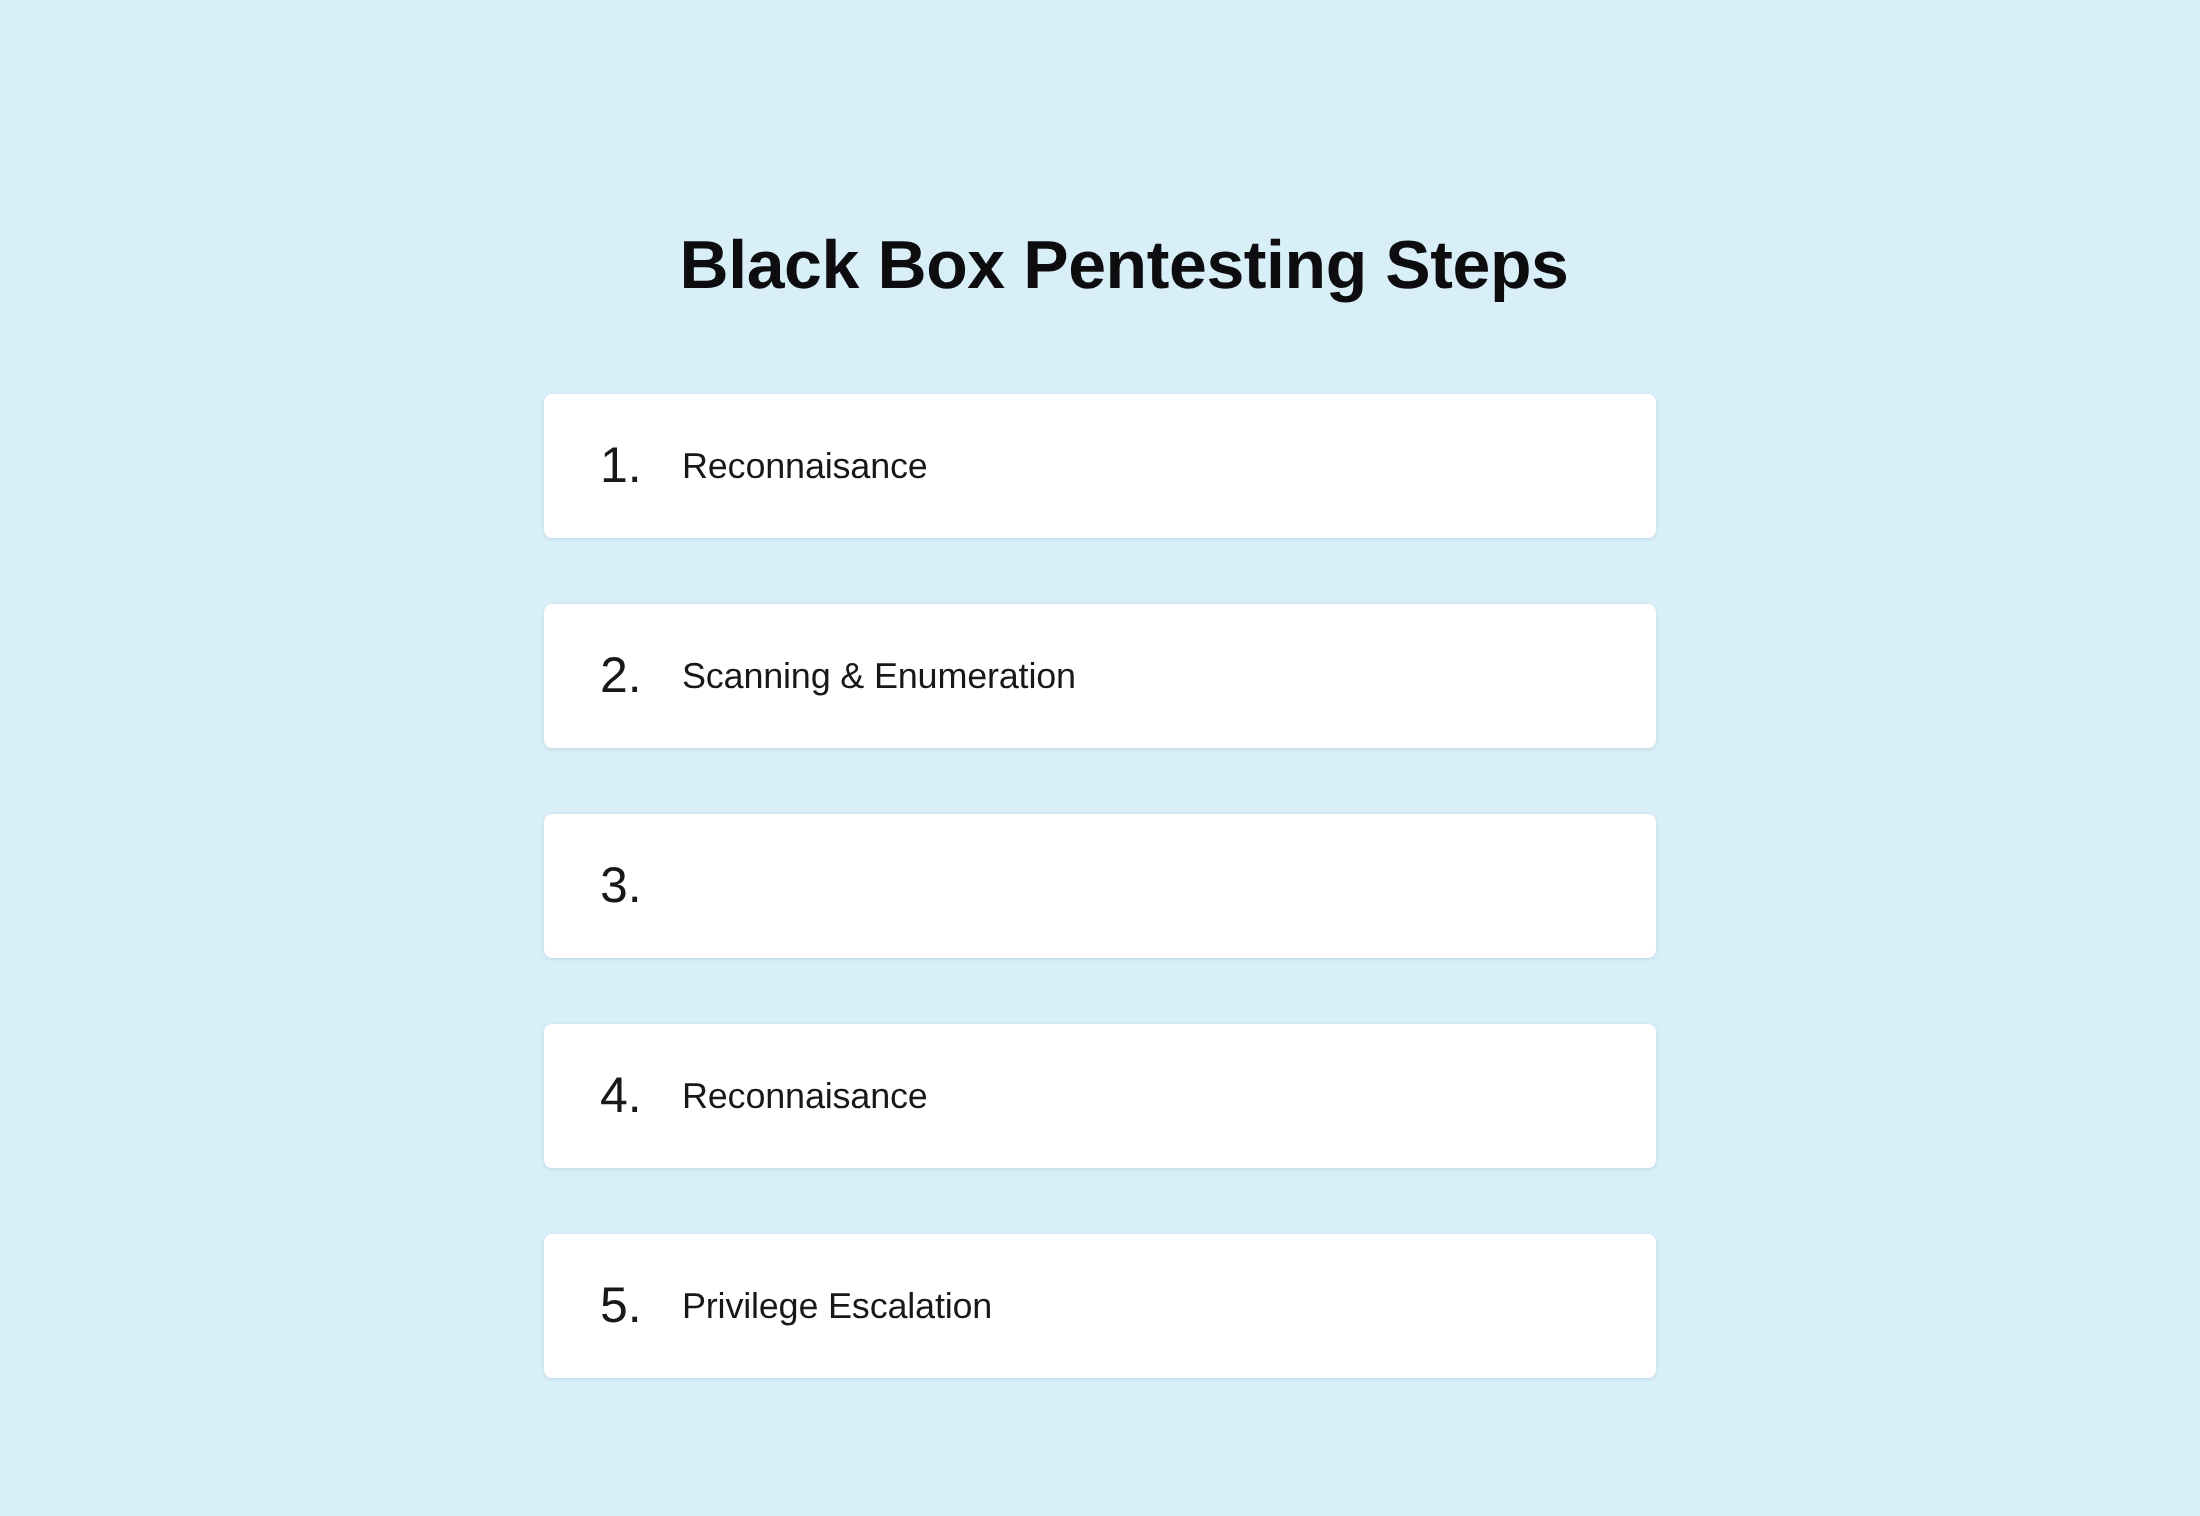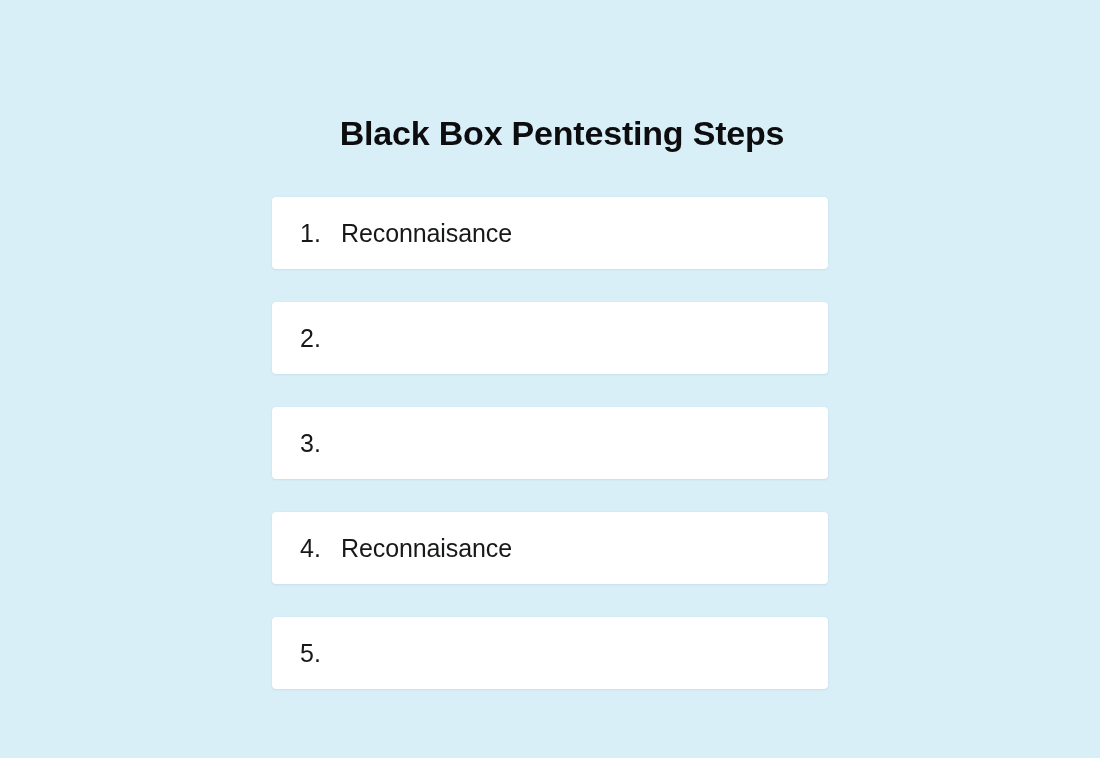--- a/index.html
+++ b/index.html
@@ -67,21 +67,21 @@
   .step-number {
     font-size: 25px;
     font-weight: 400;
     color: #17181a;
     line-height: 30px;
     min-width: 41px;
     flex: 0 0 auto;
   }
 
   .step-label {
-    font-size: 25px;
+    font-size: 18px;
     font-weight: 400;
     color: #17181a;
     line-height: 30px;
     letter-spacing: -0.1px;
     white-space: nowrap;
   }
 </style>
 </head>
 <body>
 
@@ -91,29 +91,31 @@
 
   <ul class="steps-list">
 
     <li class="step-card">
       <span class="step-number">1.</span>
       <span class="step-label">Reconnaisance</span>
     </li>
 
     <li class="step-card">
       <span class="step-number">2.</span>
+      <span class="step-label">Scanning &amp; Enumeration</span>
     </li>
 
     <li class="step-card">
       <span class="step-number">3.</span>
     </li>
 
     <li class="step-card">
       <span class="step-number">4.</span>
       <span class="step-label">Reconnaisance</span>
     </li>
 
     <li class="step-card">
       <span class="step-number">5.</span>
+      <span class="step-label">Privilege Escalation</span>
     </li>
 
   </ul>
 </div>
 
 </body></html>

